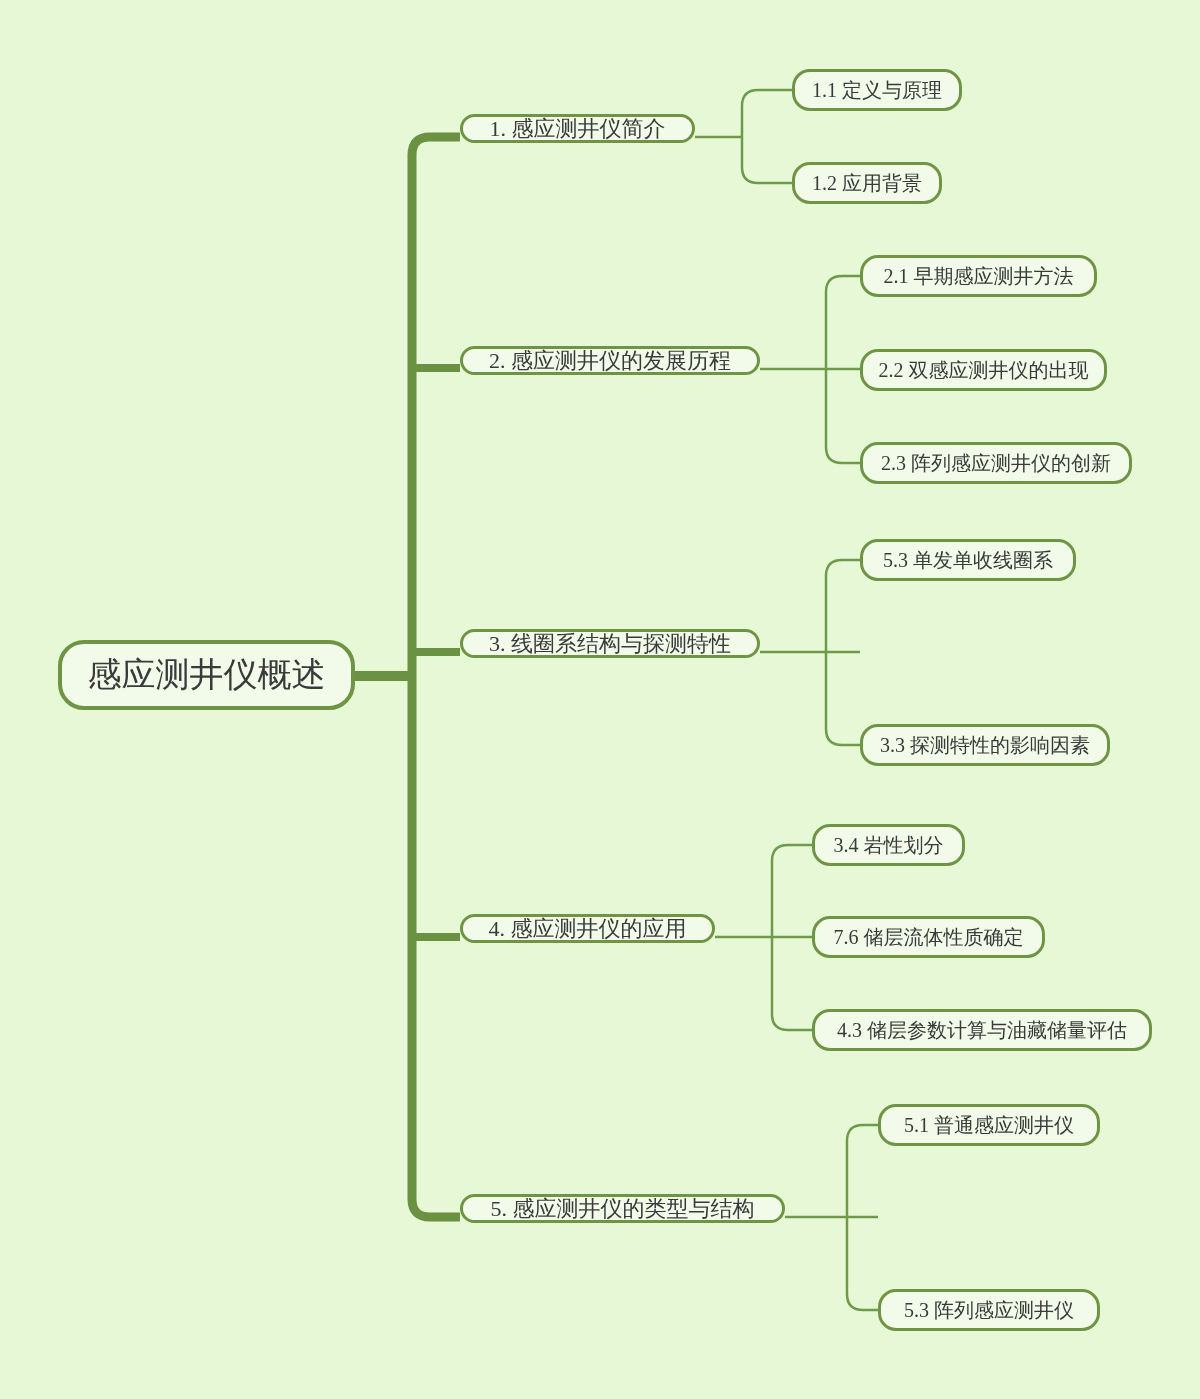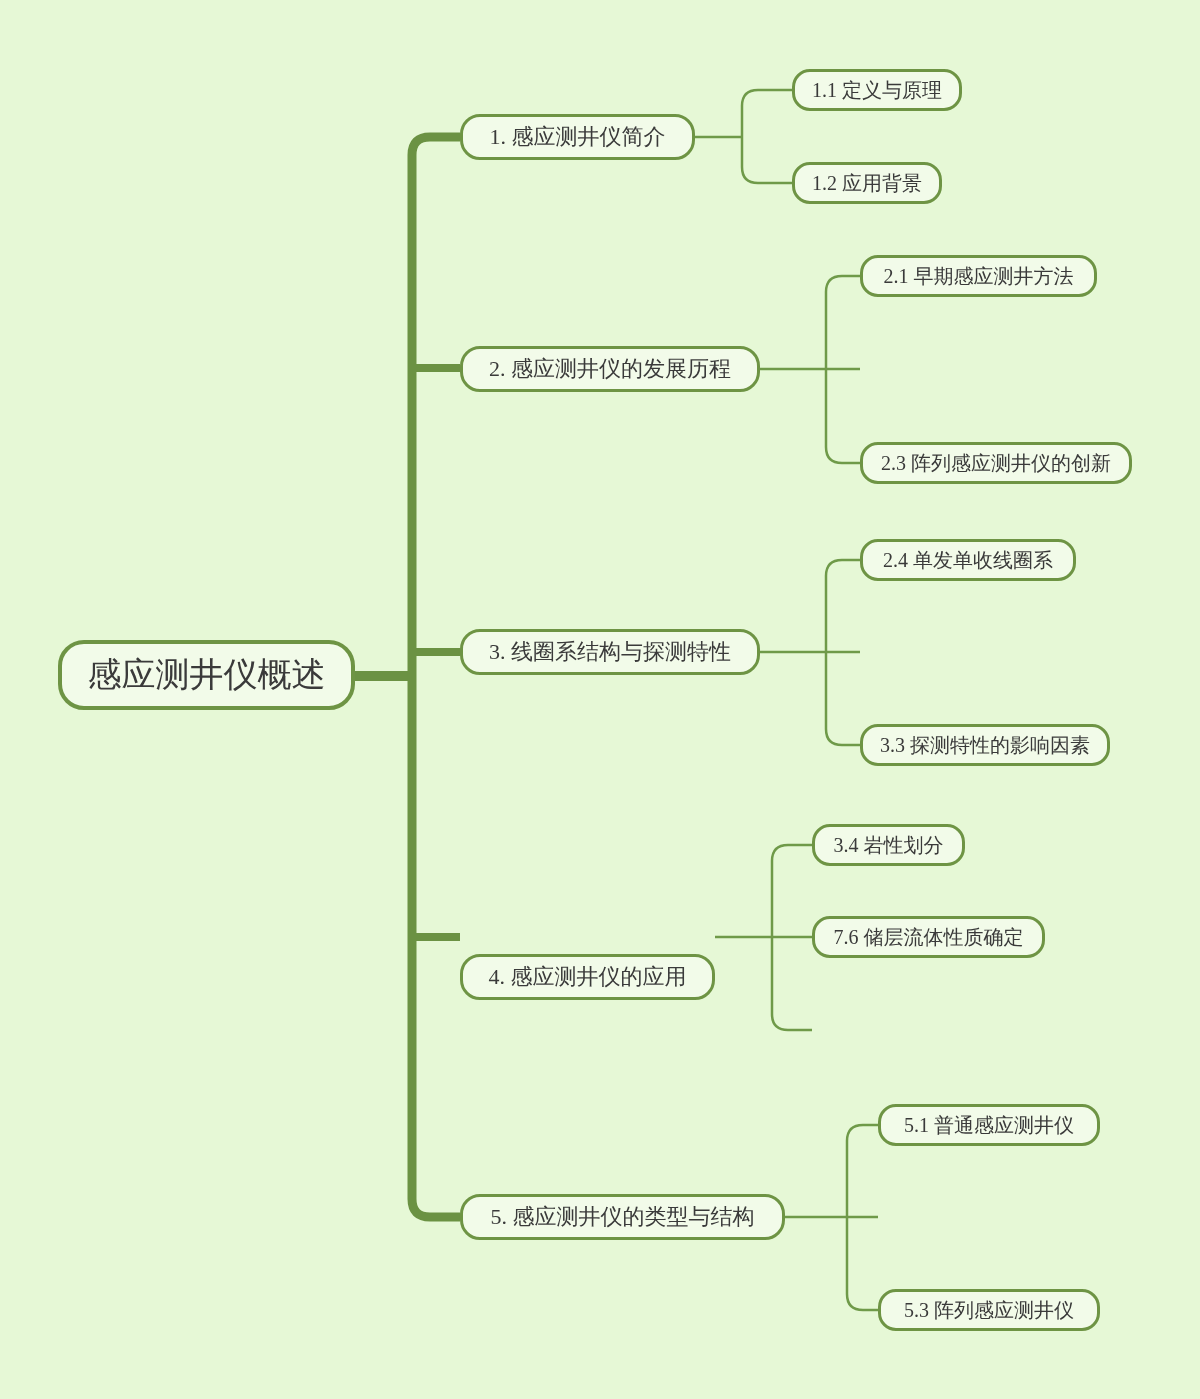--- a/index.html
+++ b/index.html
@@ -42,21 +42,21 @@
     border: 3px solid var(--border);
     border-radius: 20px;
     cursor: default;
   }
   .node-root {
     border-width: 4px;
     border-radius: 26px;
     font-size: 34px;
   }
   .node-branch {
-    height: 46px;
+    height: 29px;
     font-size: 22px;
     border-radius: 20px;
   }
   .node-child {
     height: 42px;
     font-size: 20px;
     border-radius: 18px;
   }
 </style>
 </head>
@@ -88,31 +88,33 @@
 
     <path class="child-link" d="M 785 1217 H 878"></path>
     <path class="child-link" d="M 878 1125 H 863 Q 847 1125 847 1141 V 1294 Q 847 1310 863 1310 H 878"></path>
   </svg>
 
   <div class="node node-root" style="left:58px; top:640px; width:297px; height:70px;">感应测井仪概述</div>
 
   <div class="node node-branch" style="left:460px; top:114px; width:235px;">1. 感应测井仪简介</div>
   <div class="node node-branch" style="left:460px; top:346px; width:300px;">2. 感应测井仪的发展历程</div>
   <div class="node node-branch" style="left:460px; top:629px; width:300px;">3. 线圈系结构与探测特性</div>
-  <div class="node node-branch" style="left:460px; top:914px; width:255px;margin-top:40px;">4. 感应测井仪的应用</div>
+  <div class="node node-branch" style="left:460px; top:914px; width:255px;">4. 感应测井仪的应用</div>
   <div class="node node-branch" style="left:460px; top:1194px; width:325px;">5. 感应测井仪的类型与结构</div>
 
   <div class="node node-child" style="left:792px; top:69px; width:170px;text-align:right;">1.1 定义与原理</div>
   <div class="node node-child" style="left:792px; top:162px; width:150px;">1.2 应用背景</div>
 
   <div class="node node-child" style="left:860px; top:255px; width:237px;">2.1 早期感应测井方法</div>
+  <div class="node node-child" style="left:860px; top:349px; width:247px;">2.2 双感应测井仪的出现</div>
   <div class="node node-child" style="left:860px; top:442px; width:272px;">2.3 阵列感应测井仪的创新</div>
 
-  <div class="node node-child" style="left:860px; top:539px; width:216px;">2.4 单发单收线圈系</div>
+  <div class="node node-child" style="left:860px; top:539px; width:216px;">5.3 单发单收线圈系</div>
   <div class="node node-child" style="left:860px; top:724px; width:250px;">3.3 探测特性的影响因素</div>
 
   <div class="node node-child" style="left:812px; top:824px; width:153px;">3.4 岩性划分</div>
   <div class="node node-child" style="left:812px; top:916px; width:233px;">7.6 储层流体性质确定</div>
+  <div class="node node-child" style="left:812px; top:1009px; width:340px;">4.3 储层参数计算与油藏储量评估</div>
 
   <div class="node node-child" style="left:878px; top:1104px; width:222px;">5.1 普通感应测井仪</div>
   <div class="node node-child" style="left:878px; top:1289px; width:222px;">5.3 阵列感应测井仪</div>
 
 </div>
 
 </body></html>

